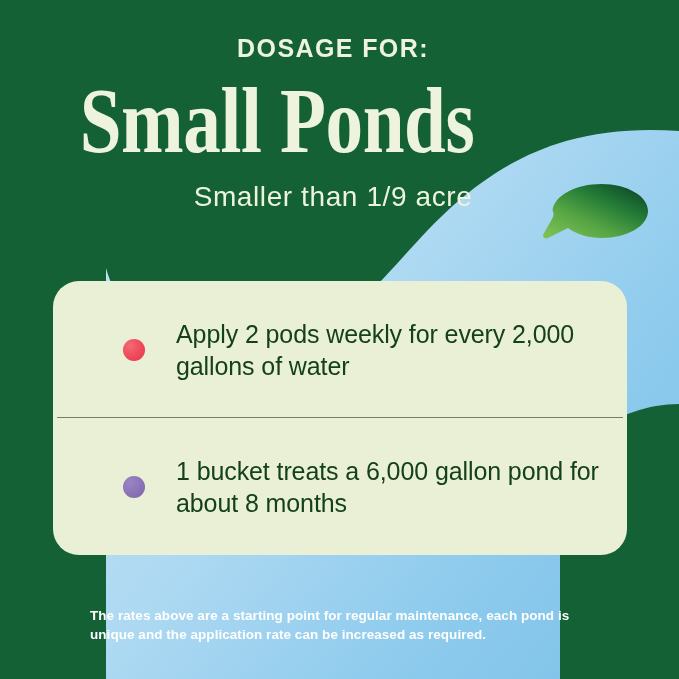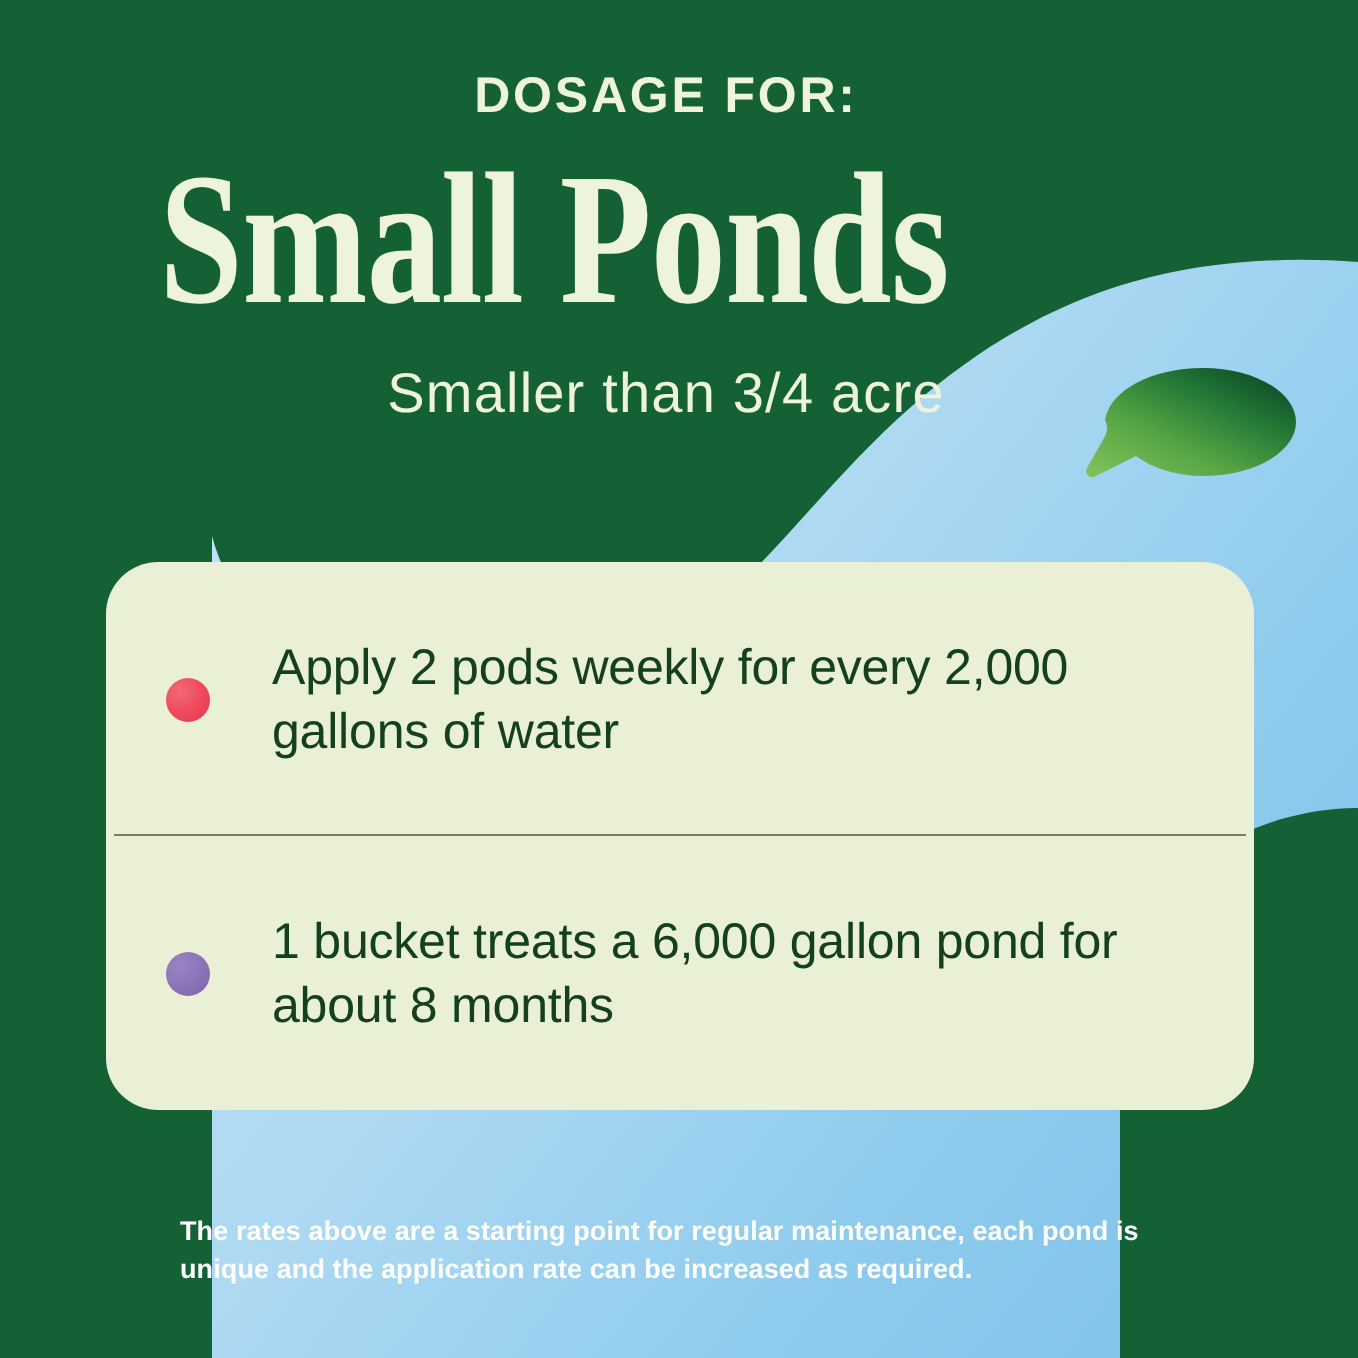--- a/index.html
+++ b/index.html
@@ -74,20 +74,21 @@
     height: 274px;
     background: #eaf0d6;
     border-radius: 26px;
     box-sizing: border-box;
   }
   .rows {
     position: absolute;
     inset: 0;
     display: flex;
     flex-direction: column;
+    margin-left: 40px;
   }
   .row {
     flex: 1 1 50%;
     display: flex;
     align-items: center;
     padding: 0 22px 0 30px;
     box-sizing: border-box;
   }
   .dot {
     flex: 0 0 auto;
@@ -197,21 +198,21 @@
                C 545,239.5 542,237 543.5,234
                L 552,219
                C 554,216 554,213 552.5,210
                C 555,195 576,184 601.5,184 Z" fill="url(#padGrad)"></path>
     </g>
   </svg>
 
   <div class="header">
     <p class="eyebrow">DOSAGE FOR:</p>
     <h1 class="headline">Small Ponds</h1>
-    <p class="subhead">Smaller than 3/4 acre</p>
+    <p class="subhead">Smaller than 1/9 acre</p>
   </div>
 
   <div class="card">
     <div class="rows">
 
       <div class="row">
         <span class="dot red"></span>
         <span class="row-text">Apply 2 pods weekly for every 2,000 gallons of water</span>
       </div>
 

